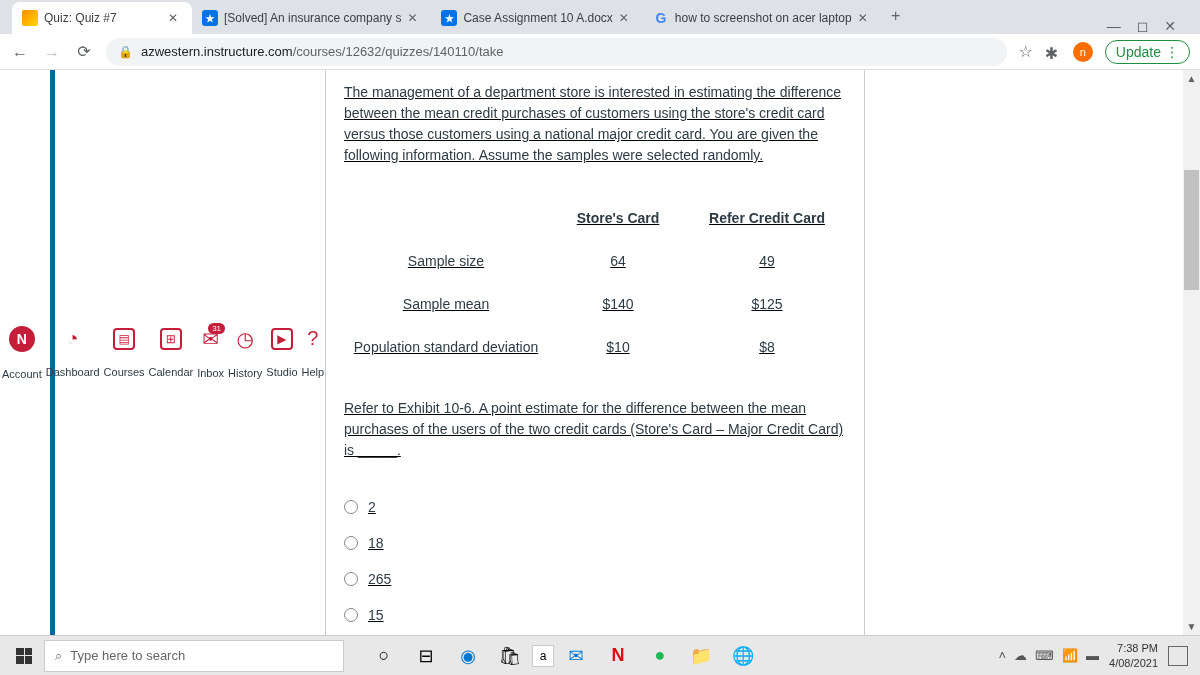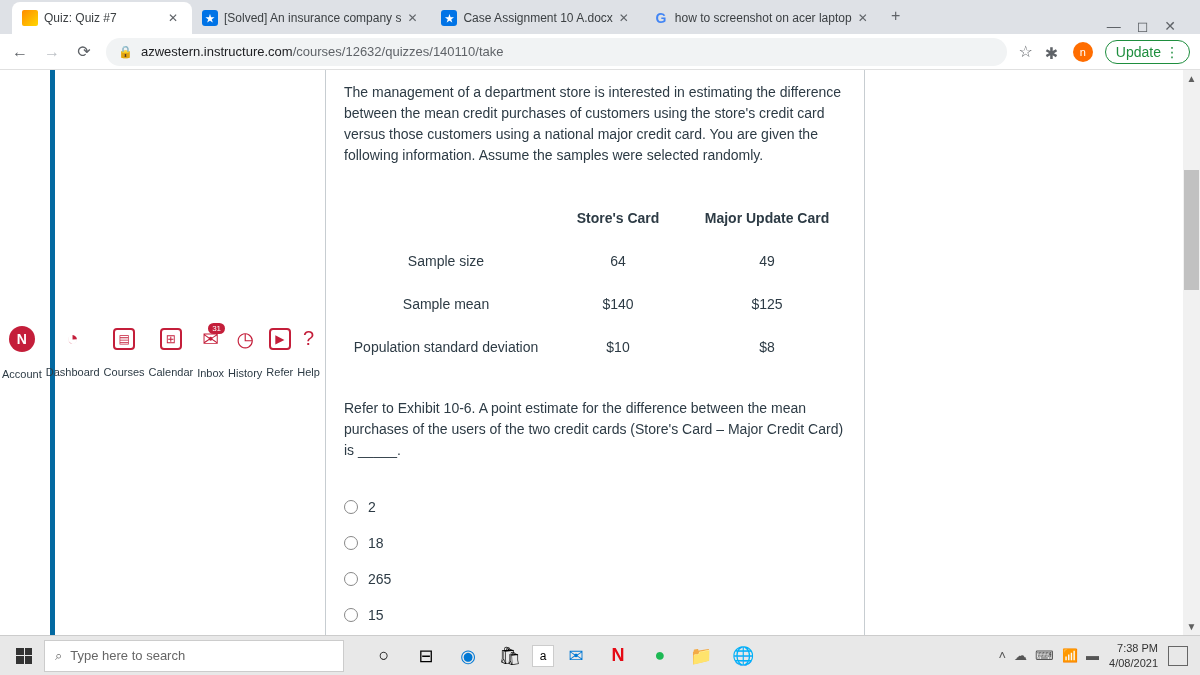--- a/index.html
+++ b/index.html
@@ -41,21 +41,21 @@
 .logo-area { height: 80px; background: linear-gradient(135deg, #8b0000 0%, #ff8c00 50%, #ffd700 100%); position: relative; overflow: hidden; }
 .logo-area::before { content: ""; position: absolute; inset: 0; background: repeating-conic-gradient(from 0deg at 50% 100%, #ffd700 0deg 10deg, #ff8c00 10deg 20deg); }
 .logo-a { position: absolute; bottom: 6px; left: 50%; transform: translateX(-50%); color: white; font-weight: bold; font-size: 18px; text-shadow: 1px 1px 2px rgba(0,0,0,0.5); }
 .side-item { display: flex; flex-direction: column; align-items: center; justify-content: center; padding: 10px 2px; cursor: pointer; gap: 4px; }
 .side-label { font-size: 11px; color: #2d3b45; text-align: center; margin-top: 12px; }
 .icon-circle { width: 26px; height: 26px; border-radius: 50%; background: #c41e3a; color: white; display: flex; align-items: center; justify-content: center; font-weight: bold; font-size: 14px; }
 .icon-red { color: #c41e3a; border: 2px solid #c41e3a; border-radius: 4px; width: 22px; height: 22px; display: flex; align-items: center; justify-content: center; font-size: 12px; }
 .icon-o { color: #c41e3a; font-size: 20px; }
 
 
-.quiz-area { flex: 1; padding: 0 20px; overflow: hidden; position: relative; }
+.quiz-area { flex: 1; padding: 0 20px; overflow: hidden; position: relative; text-decoration: underline; }
 .question-box { margin-left: 250px; width: 540px; border: 1px solid #c7cdd1; border-top: none; }
 .q-body { padding: 12px 18px 20px; font-family: Georgia, serif; font-size: 14px; color: #2d3b45; line-height: 1.5; }
 .q-intro { margin-bottom: 30px; }
 .data-table { width: 100%; margin-bottom: 28px; }
 .data-table th, .data-table td { text-align: center; padding: 10px 0; font-size: 14px; }
 .data-table th { font-weight: bold; }
 .data-table .col1 { width: 200px; }
 .data-table .col2 { width: 140px; }
 .answers { border-top: none; padding: 8px 18px 16px; }
 .answer-row { padding: 10px 0; display: flex; align-items: center; gap: 10px; font-family: Georgia, serif; font-size: 14px; color: #2d3b45; }
@@ -159,38 +159,38 @@
     <div class="side-item">
       <span class="icon-o badge31">✉</span>
       <span class="side-label">Inbox</span>
     </div>
     <div class="side-item">
       <span class="icon-o">◷</span>
       <span class="side-label">History</span>
     </div>
     <div class="side-item">
       <span class="icon-red">▶</span>
-      <span class="side-label">Refer</span>
+      <span class="side-label">Studio</span>
     </div>
     <div class="side-item">
       <span class="icon-o">?</span>
       <span class="side-label">Help</span>
     </div>
   </div>
 
   <div class="quiz-area">
     <div class="question-box">
       <div class="q-body">
         <p class="q-intro">The management of a department store is interested in estimating the difference between the mean credit purchases of customers using the store's credit card versus those customers using a national major credit card. You are given the following information. Assume the samples were selected randomly.</p>
         <table class="data-table">
           <tbody>
               <tr>
             <th class="col1"></th>
             <th class="col2">Store's Card</th>
-            <th>Major Update Card</th>
+            <th>Refer Credit Card</th>
           </tr>
           <tr>
             <td>Sample size</td>
             <td>64</td>
             <td>49</td>
           </tr>
           <tr>
             <td>Sample mean</td>
             <td>$140</td>
             <td>$125</td>

